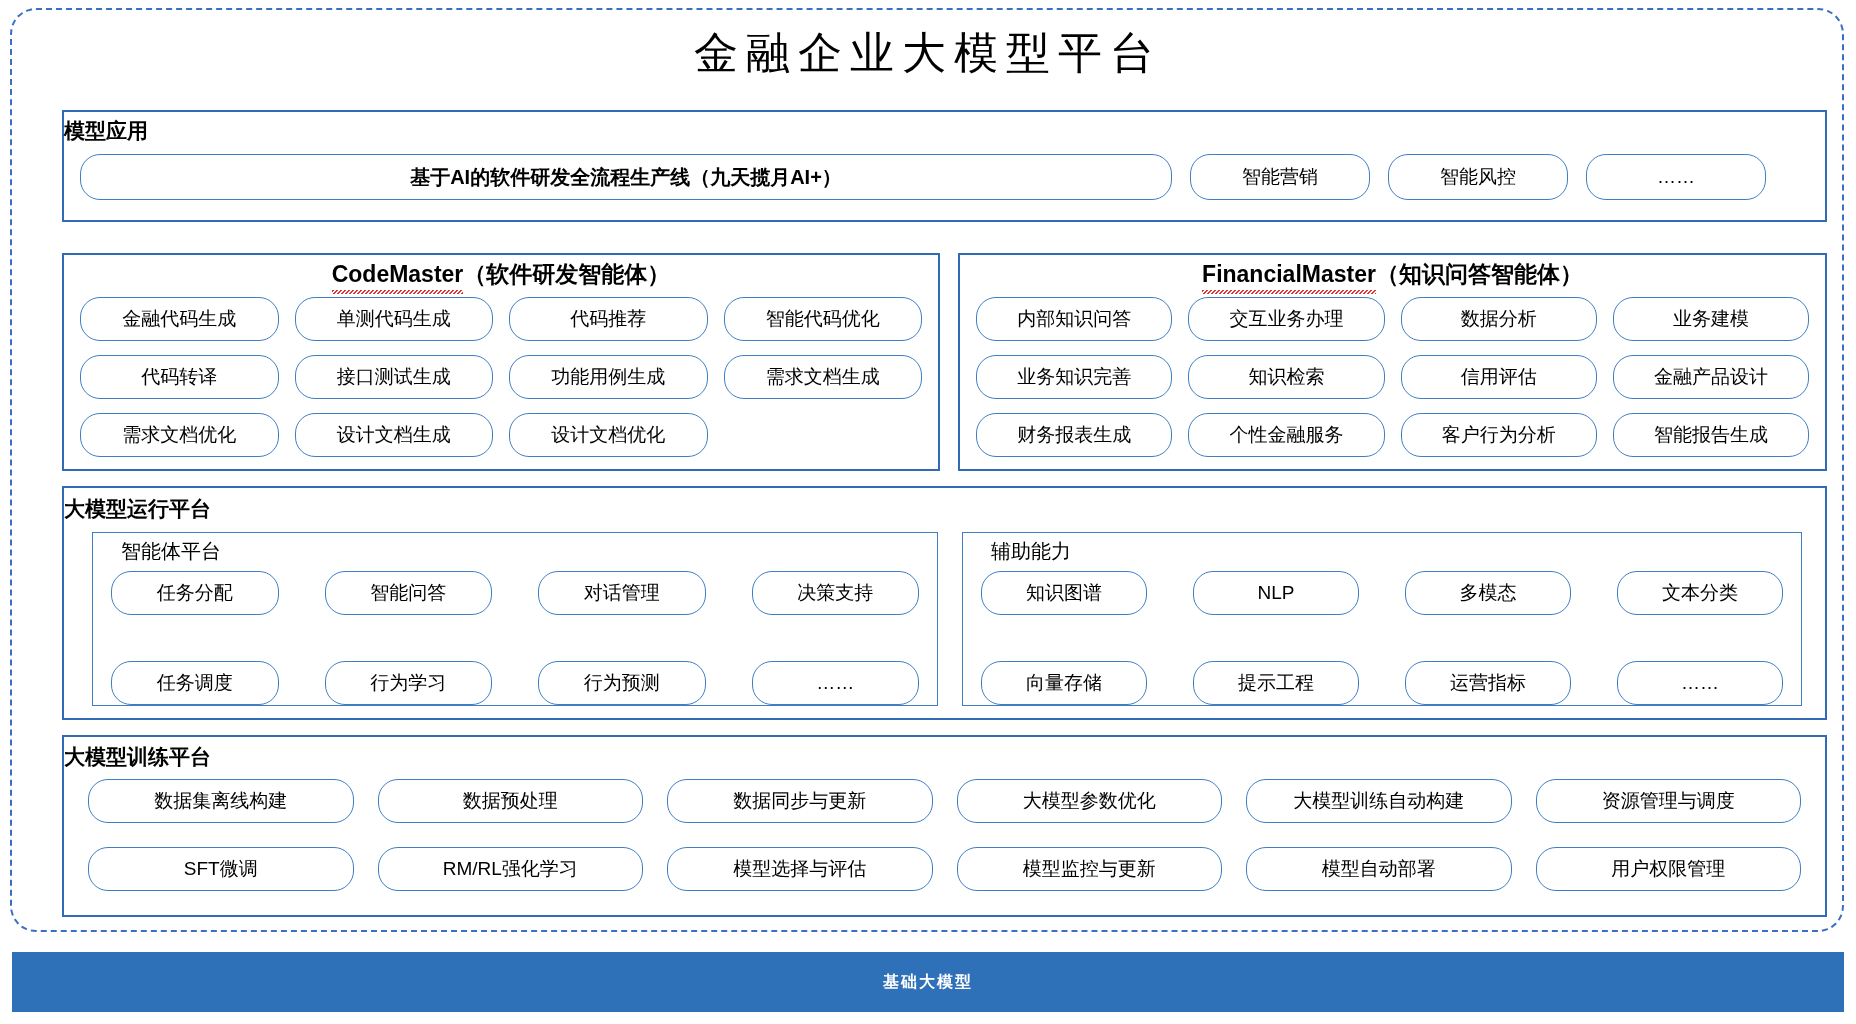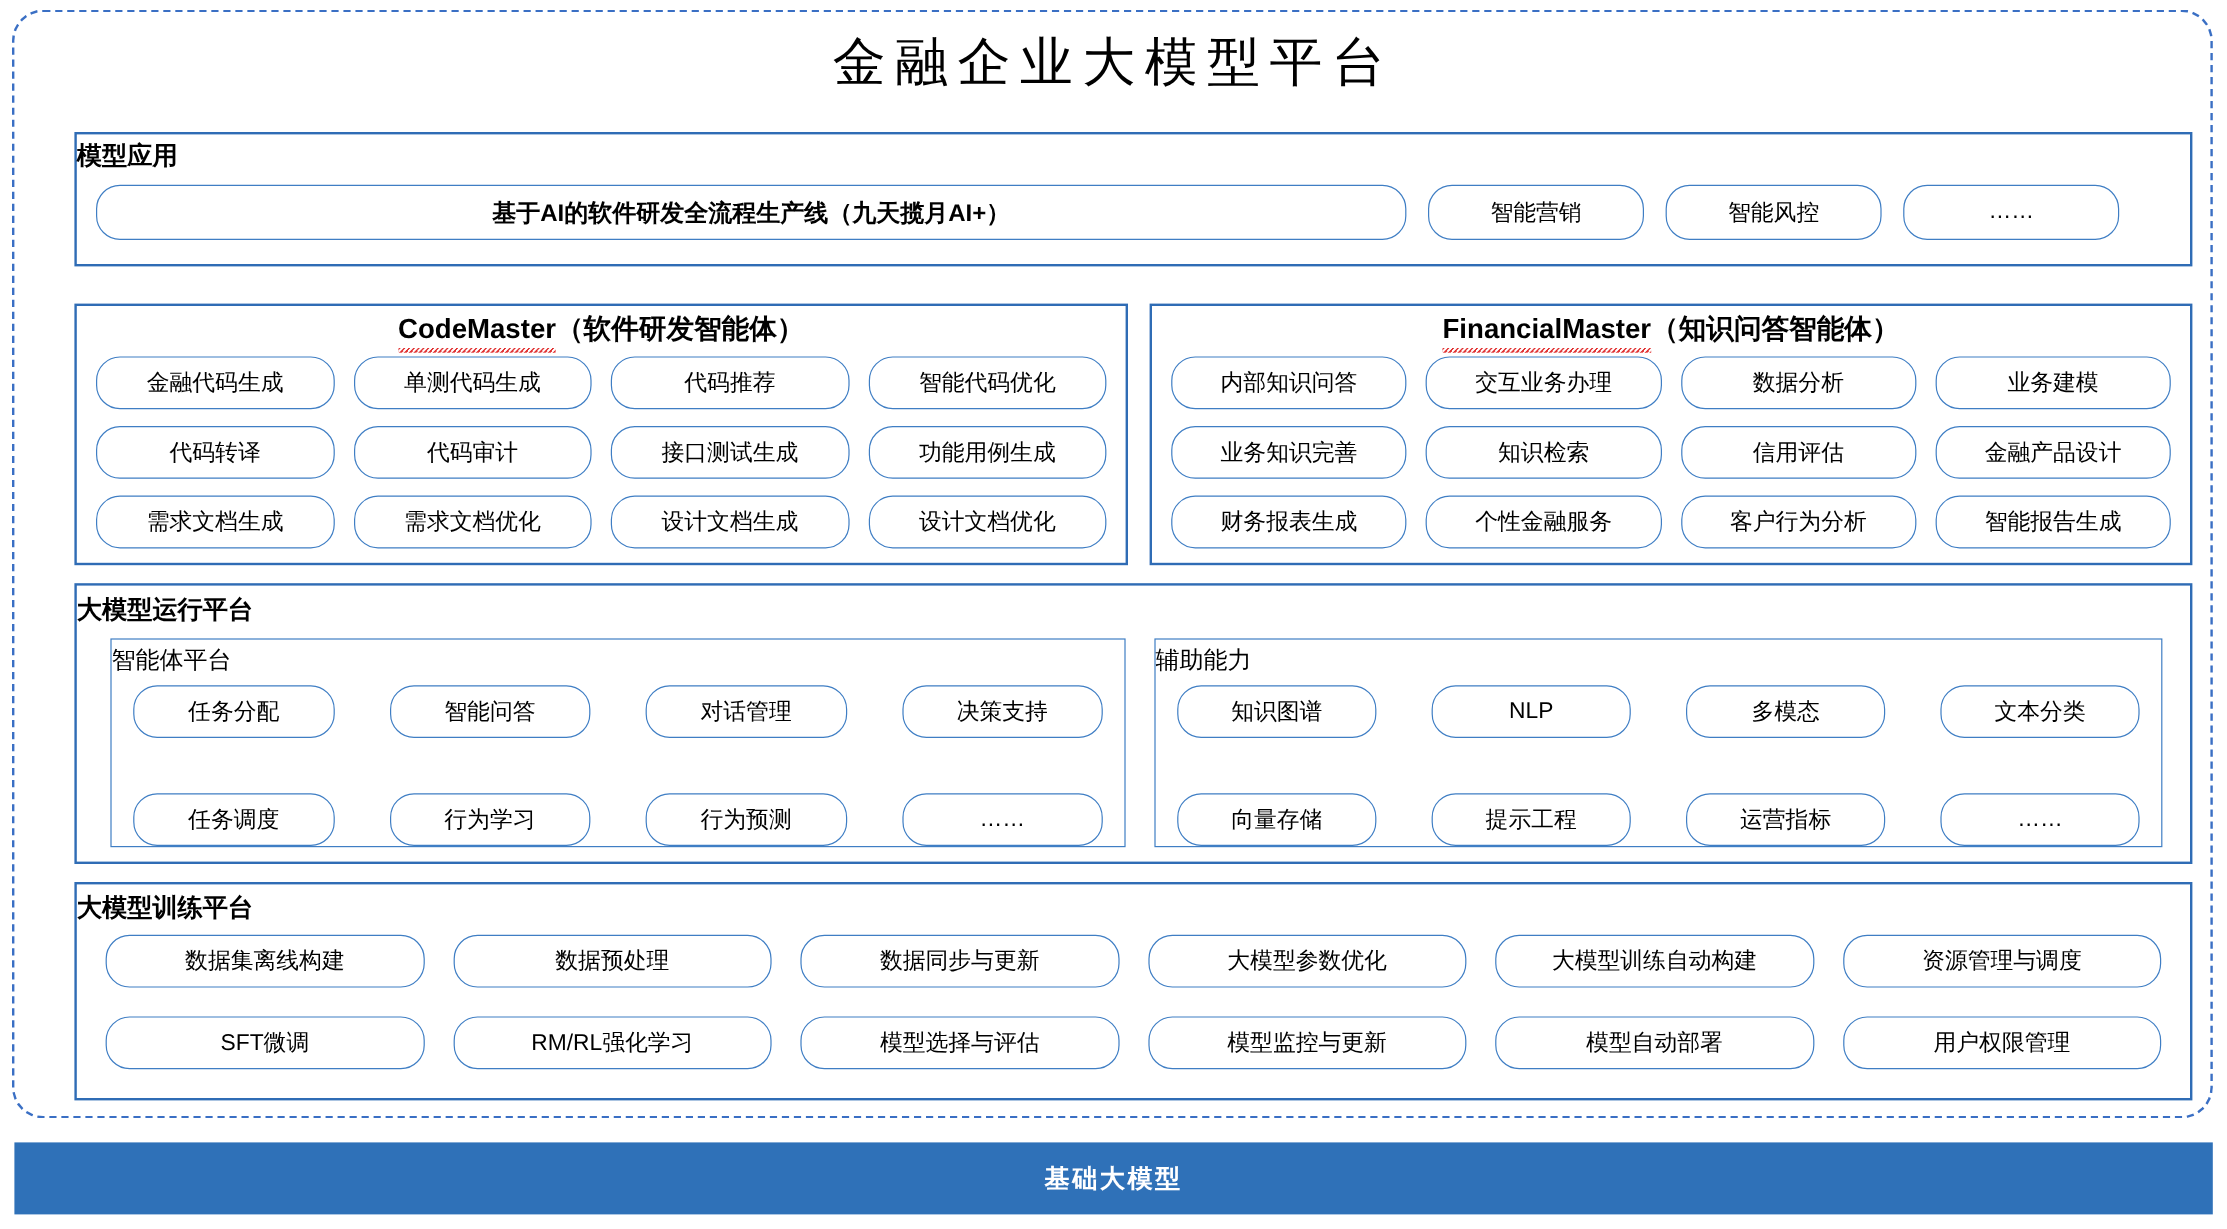--- a/index.html
+++ b/index.html
@@ -147,20 +147,21 @@
   #layer-runtime { left: 62px; top: 486px; width: 1765px; height: 234px; }
   #layer-runtime > .panel-title { margin-top: 8px; }
 
   .sub-panel {
     position: absolute;
     border: 1.6px solid #3f7ec4;
     box-sizing: border-box;
     background: #ffffff;
     top: 44px;
     height: 174px;
+    padding-left: 28px;
   }
   #sub-agent   { left: 28px;  width: 846px; }
   #sub-assist  { left: 898px; width: 840px; }
   .sub-panel .panel-title { margin-top: 5px; }
 
   .sub-grid {
     position: absolute;
     left: 18px;
     right: 18px;
     top: 38px;
@@ -193,21 +194,21 @@
     position: absolute;
     left: 12px;
     top: 952px;
     width: 1832px;
     height: 60px;
     background: #2f71b8;
     display: flex;
     align-items: center;
     justify-content: center;
     color: #ffffff;
-    font-size: 21px;
+    font-size: 16px;
     font-weight: bold;
     letter-spacing: 2px;
     box-sizing: border-box;
   }
 </style>
 </head>
 <body>
 
 <div class="stage">
 
@@ -228,21 +229,20 @@
   <div class="panel" id="panel-codemaster">
     <div class="master-title">
       <span class="squiggle">CodeMaster</span><span>（软件研发智能体）</span>
     </div>
     <div class="grid4">
       <div class="pill">金融代码生成</div>
       <div class="pill">单测代码生成</div>
       <div class="pill">代码推荐</div>
       <div class="pill">智能代码优化</div>
       <div class="pill">代码转译</div>
-      <div class="pill">代码审计</div>
       <div class="pill">接口测试生成</div>
       <div class="pill">功能用例生成</div>
       <div class="pill">需求文档生成</div>
       <div class="pill">需求文档优化</div>
       <div class="pill">设计文档生成</div>
       <div class="pill">设计文档优化</div>
     </div>
   </div>
 
   <div class="panel" id="panel-financial">

